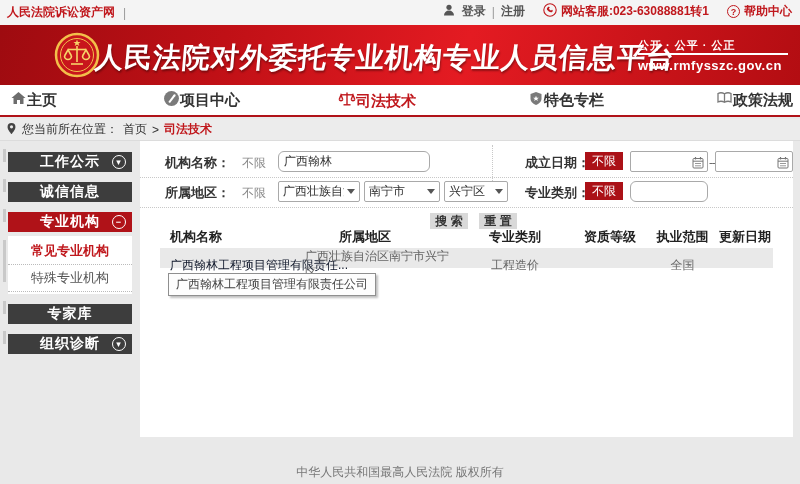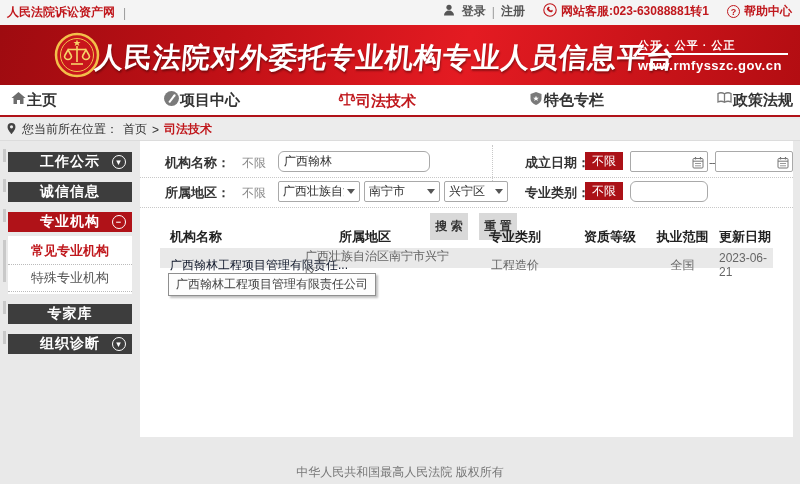--- a/index.html
+++ b/index.html
@@ -66,21 +66,21 @@
     display:flex; align-items:center; justify-content:space-between; padding:0 4px; font-size:12px; color:#333; cursor:pointer; }
   .fselect-text { white-space:nowrap; overflow:hidden; }
   .caret { width:0; height:0; border-left:4px solid transparent; border-right:4px solid transparent;
     border-top:5px solid #555; flex:none; margin-left:3px; }
   .datebox { position:absolute; height:21px; width:78px; border:1px solid #a9a9a9; border-radius:2px;
     background:#fff; cursor:text; }
   .cal { position:absolute; right:3px; top:3px; }
   .dotted-h { position:absolute; left:0; width:653px; border-top:1px dotted #c8c8c8; }
   .dotted-v { position:absolute; border-left:1px dotted #c8c8c8; }
   .date-sep { position:absolute; font-size:11px; color:#555; letter-spacing:-1px; }
-  .gray-btn { position:absolute; width:38px; height:27px; background:#d9d9d9; color:#333; font-size:12px;
+  .gray-btn { position:absolute; width:38px; height:16px; background:#d9d9d9; color:#333; font-size:12px;
     font-weight:bold; line-height:17px; cursor:pointer; border:none; font-family:inherit; }
 
   
   .thead, .trow { position:absolute; left:20px; width:613px; display:grid;
     grid-template-columns:145px 155px 110px 80px 65px 58px; align-items:center; }
   .thead { top:86px; height:20px; font-size:13px; font-weight:bold; color:#222; }
   .trow { top:107px; height:20px; background:#e9e9e9; font-size:12px; color:#666; }
   .c1 { padding-left:10px; text-align:left; }
   .thead .c2 { padding-left:34px; } .trow .c2 { padding-left:0; }
   .c3,.c4,.c5 { text-align:center; }
@@ -312,21 +312,20 @@
       <span class="c4">资质等级</span>
       <span class="c5">执业范围</span>
       <span class="c6">更新日期</span>
     </div>
     <div class="trow">
       <span class="c1"><a class="org-link">广西翰林工程项目管理有限责任...</a></span>
       <span class="c2">广西壮族自治区南宁市兴宁区</span>
       <span class="c3">工程造价</span>
       <span class="c4"></span>
       <span class="c5">全国</span>
-      <span class="c6">2023-06-21</span>
     </div>
 
     <div class="tooltip">广西翰林工程项目管理有限责任公司</div>
   </div>
 
   <div class="footer">中华人民共和国最高人民法院 版权所有</div>
 
 </div>
 
 </body></html>

